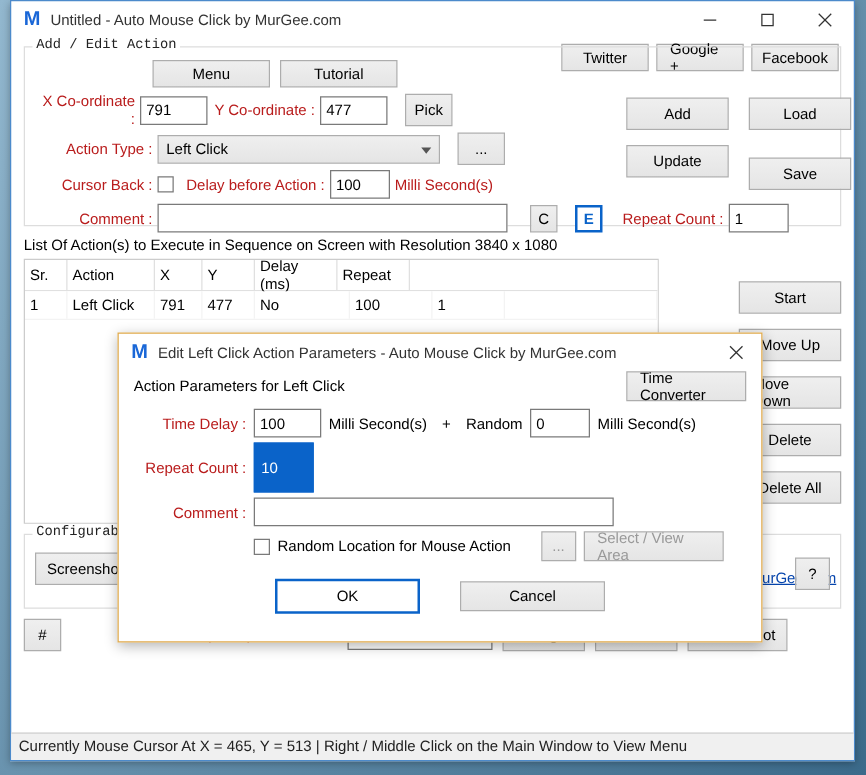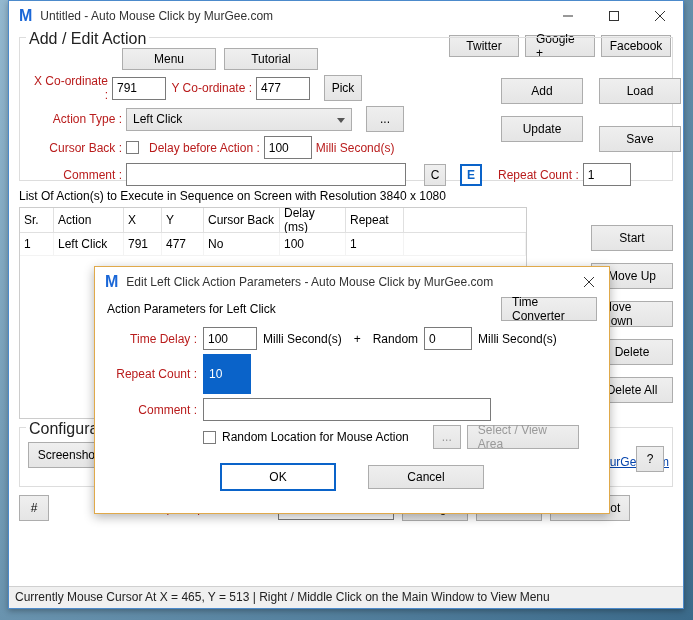--- a/index.html
+++ b/index.html
@@ -12,21 +12,21 @@
   .titlebar-left { display: flex; align-items: center; gap: 8px; }
   .logo { color: #1a67d7; font-weight: 700; font-size: 16px; }
   .title-text { color: #333; }
   .win-controls { display: flex; }
   .win-controls div { width: 46px; height: 30px; display: flex; align-items: center; justify-content: center; color: #555; }
   .win-controls svg { width: 12px; height: 12px; }
 
   .content { padding: 6px 10px 8px 10px; }
 
   .fieldset { border: 1px solid #ddd; padding: 8px 8px; margin-bottom: 8px; position: relative; }
-  .fieldset > .legend { position: absolute; top: -8px; left: 6px; background: #fff; padding: 0 3px; font-size: 16px; color: #222; }
+  .fieldset > .legend { position: absolute; top: -8px; left: 6px; background: #fff; padding: 0 3px; font-size: 11px; color: #222; font-family: Liberation Mono, monospace; }
 
   .row { display: flex; align-items: center; gap: 4px; margin: 4px 0; }
   .row label { text-align: right; color: #b91c1c; }
   .inp { height: 23px; padding: 2px 4px; border: 1px solid #7a7a7a; background: #fff; }
   .select { height: 23px; border: 1px solid #adadad; background: linear-gradient(#efefef,#e5e5e5); padding: 0 22px 0 6px; display: flex; align-items: center; position: relative; }
   .select::after { content:""; position:absolute; right:6px; top:9px; border-left:4px solid transparent; border-right:4px solid transparent; border-top:5px solid #555; }
   .btn { height: 26px; border: 1px solid #adadad; background: linear-gradient(#efefef,#e5e5e5); display: inline-flex; align-items: center; justify-content: center; padding: 0 10px; cursor: default; }
   .btn-small { width: 38px; padding:0; }
 
   .chk { width:13px; height:13px; border:1px solid #7a7a7a; background:#fff; display:inline-block; }
@@ -167,21 +167,20 @@
 
     <div class="list-label">List Of Action(s) to Execute in Sequence on Screen with Resolution 3840 x 1080</div>
 
     <div style="display:flex; gap:8px;">
       <div class="table-area" style="flex:1; max-width:508px;">
         <div class="thead">
           <div class="c-sr">Sr.</div>
           <div class="c-action">Action</div>
           <div class="c-x">X</div>
           <div class="c-y">Y</div>
-          <div class="c-cb">Cursor Back</div>
           <div class="c-delay">Delay (ms)</div>
           <div class="c-rep">Repeat</div>
         </div>
         <div class="tbody">
           <div class="trow">
             <div class="c-sr">1</div>
             <div class="c-action">Left Click</div>
             <div class="c-x">791</div>
             <div class="c-y">477</div>
             <div class="c-cb">No</div>

